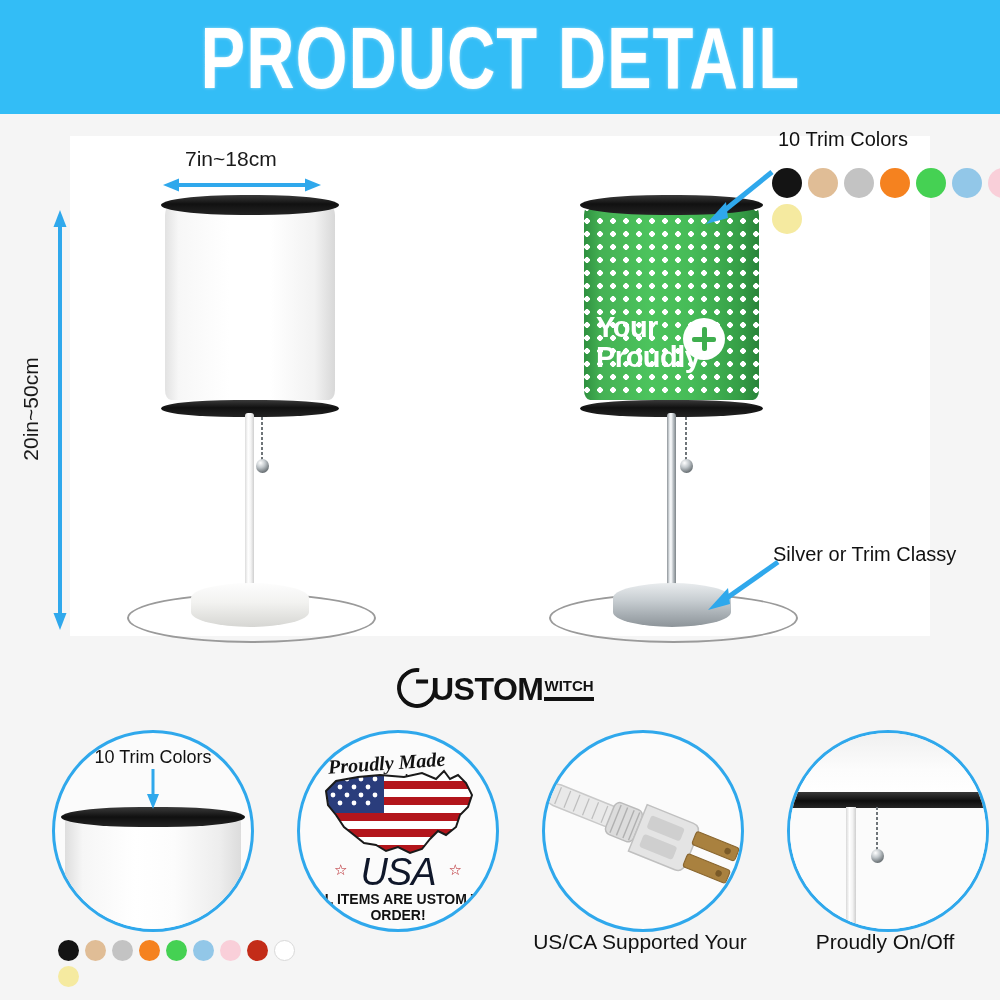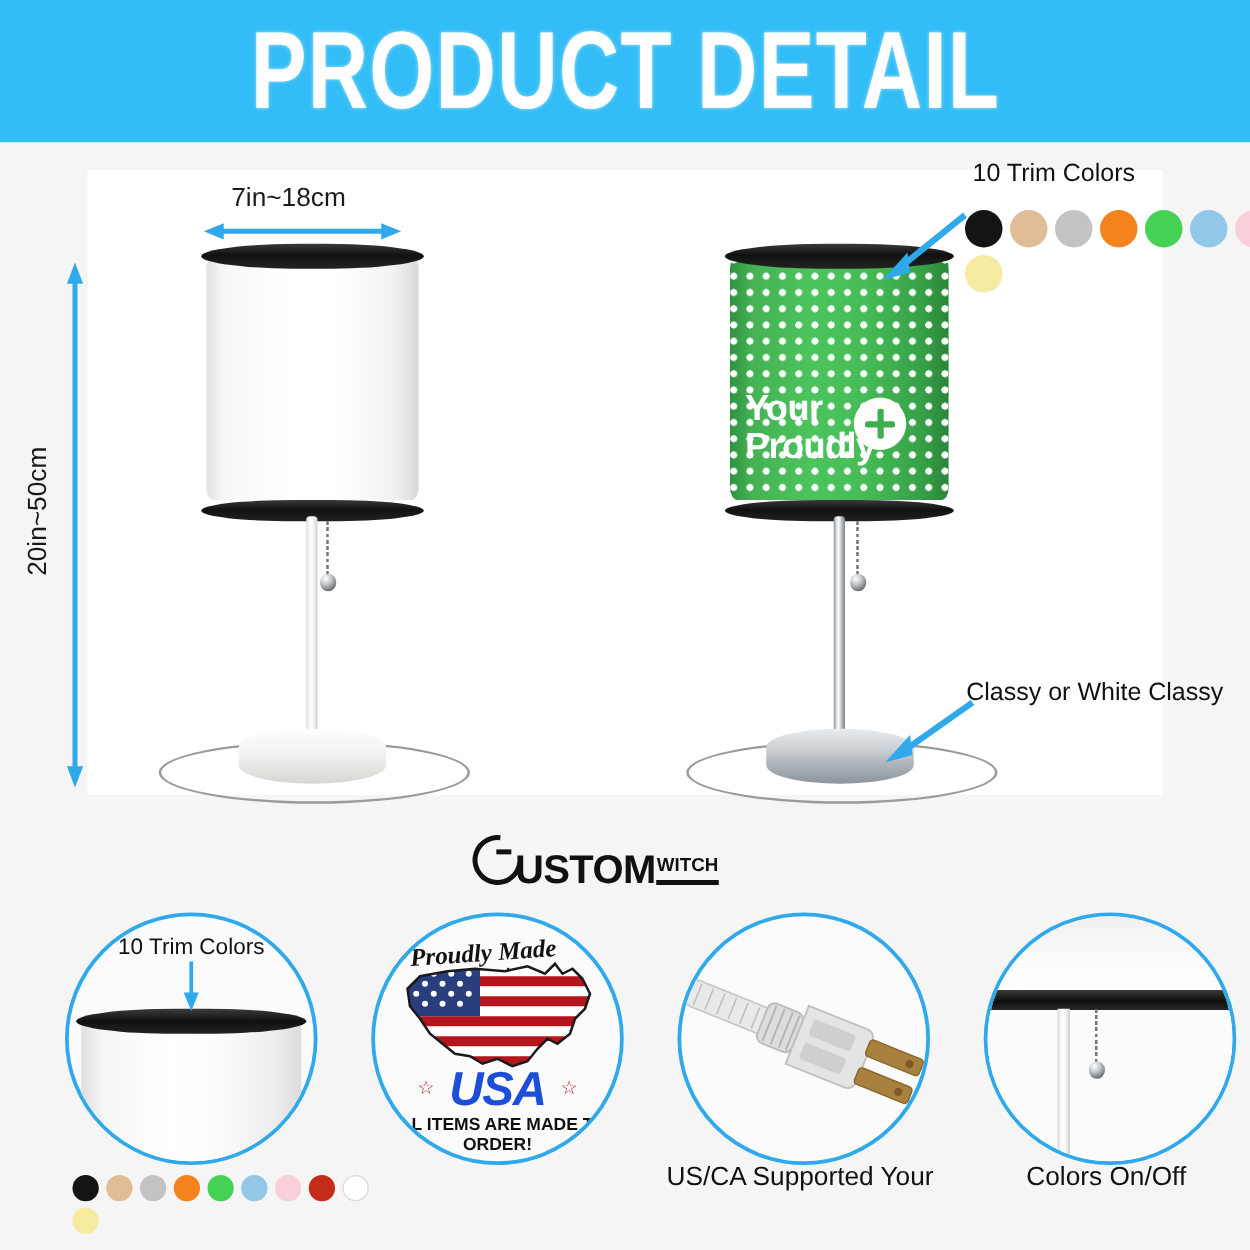--- a/index.html
+++ b/index.html
@@ -147,22 +147,22 @@
   }
 
   
   .callout{
     position:absolute;font-size:20px;color:#111;white-space:nowrap;font-weight:500;
     font-family:"Liberation Sans", sans-serif;
   }
 
   
   .logo{
-    position:absolute;left:378px;top:668px;
-    display:flex;align-items:flex-end;
+    position:absolute;left:397px;top:668px;
+    display:flex;align-items:center;
   }
   .logo-c{
     width:32px;height:32px;border-radius:50%;
     border:4px solid #111;border-right-color:transparent;
     transform:rotate(-38deg);
     margin-right:-6px;margin-bottom:2px;
     position:relative;
   }
   .logo-c:after{
     content:"";position:absolute;right:2px;top:12px;
@@ -221,21 +221,21 @@
     font-size:20px;color:#111;transform:rotate(-4deg);
   }
   .usa-top2{
     position:absolute;left:104px;top:38px;
     font-family:"Liberation Serif", serif;font-style:italic;font-weight:bold;
     font-size:13px;color:#111;
   }
   .usa-map{position:absolute;left:18px;top:32px;width:162px;height:98px;}
   .usa-word{
     position:absolute;left:0;top:118px;width:196px;text-align:center;
-    font-weight:bold;font-style:italic;font-size:38px;color:#1d4ed8;letter-spacing:-1px;
+    font-weight:normal;font-style:italic;font-size:38px;color:#0f172a;letter-spacing:-1px;
     font-family:"Liberation Sans", sans-serif;
   }
   .usa-star{position:absolute;top:128px;font-size:15px;color:#b3161c;}
   .usa-sub{
     position:absolute;left:0;top:158px;width:196px;text-align:center;
     font-weight:bold;font-size:14px;color:#111;
     font-family:"Liberation Sans", sans-serif;
   }
 
   
@@ -334,21 +334,21 @@
       </div>
     <div class="swatch-row" id="swatches-top-b" style="margin-top:6px;">
         <div class="swatch swatch-lg" style="background: rgb(245, 234, 160);"></div>
       </div>
   </div>
   <svg style="position:absolute;left:700px;top:166px;width:80px;height:62px;" viewBox="0 0 80 62">
     <line x1="72" y1="6" x2="20" y2="48" stroke="#2fa8ec" stroke-width="5"></line>
     <polygon points="6,58 26,36 28,52" fill="#2fa8ec"></polygon>
   </svg>
 
-  <div class="callout" style="left:773px;top:543px;">Classy or White Classy</div>
+  <div class="callout" style="left:773px;top:543px;">Silver or Trim Classy</div>
   <svg style="position:absolute;left:700px;top:556px;width:86px;height:58px;" viewBox="0 0 86 58">
     <line x1="78" y1="6" x2="24" y2="44" stroke="#2fa8ec" stroke-width="5"></line>
     <polygon points="8,54 28,32 30,48" fill="#2fa8ec"></polygon>
   </svg>
 
   <div class="logo">
     <div class="logo-c"></div>
     <div class="logo-main">USTOM</div>
     <div class="logo-sub-wrap">
       <div class="logo-sub">WITCH</div>
@@ -429,21 +429,21 @@
                 <circle cx="50" cy="38" r="2.4"></circle>
             </g>
           </g>
           <path d="M8,26 L18,16 L40,12 L62,10 L86,12 L104,8 L118,14 L126,6 L132,14 L140,10 L148,18
                    L154,30 L150,42 L142,50 L138,62 L128,70 L120,66 L112,74 L104,84 L92,88 L80,82
                    L68,86 L58,80 L46,78 L36,70 L26,62 L18,50 L10,40 Z" fill="none" stroke="#1a1a1a" stroke-width="2"></path>
         </svg>
         <div class="usa-star" style="left:34px;">☆</div>
         <div class="usa-word">USA</div>
         <div class="usa-star" style="right:34px;">☆</div>
-        <div class="usa-sub">ALL ITEMS ARE MADE TO ORDER!</div>
+        <div class="usa-sub">ALL ITEMS ARE USTOM TO ORDER!</div>
       </div>
     </div>
   </div>
 
   <div class="feature" style="left:542px;top:730px;width:202px;height:202px;">
     <div class="feature-circle">
       <svg class="plug-wrap" viewBox="0 0 196 196">
         <g transform="rotate(22 98 98)">
           <rect x="-6" y="86" width="78" height="22" rx="11" fill="#e9e9e9" stroke="#c9c9c9" stroke-width="1.5"></rect>
           <g stroke="#bdbdbd" stroke-width="1.2">
@@ -478,16 +478,16 @@
     <div class="feature-circle">
       <div class="f4-bg"></div>
       <div class="f4-top"></div>
       <div class="f4-rim"></div>
       <div class="f4-pole"></div>
       <div class="f4-chain pullchain">
         <div class="chain-line"></div>
         <div class="chain-ball"></div>
       </div>
     </div>
-    <div class="feature-caption">Colors On/Off</div>
+    <div class="feature-caption">Proudly On/Off</div>
   </div>
 
 </div>
 
 </body></html>

